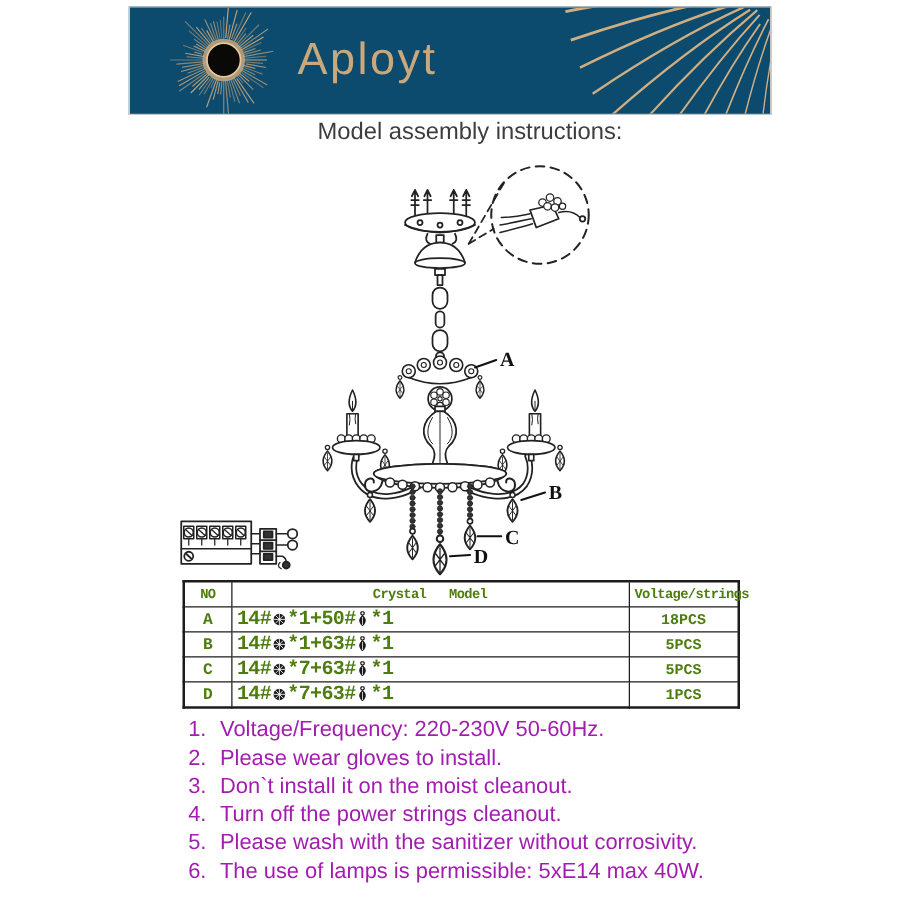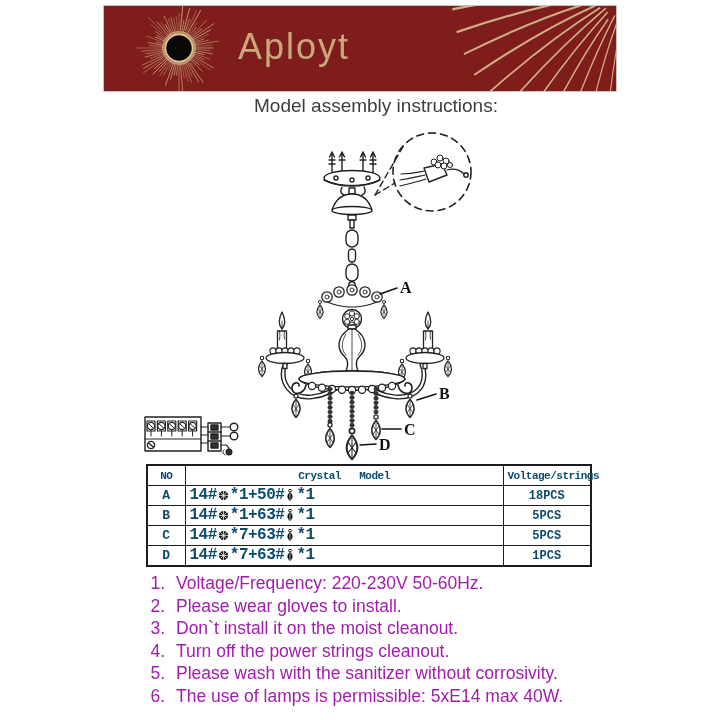--- a/index.html
+++ b/index.html
@@ -3,39 +3,39 @@
 <meta charset="utf-8">
 <style>
   html,body{margin:0;padding:0;}
   body{
     width:720px;height:720px;position:relative;background:#ffffff;
     font-family:"Liberation Sans", sans-serif;overflow:hidden;
   }
   
   .banner{
     position:absolute;left:103px;top:5px;width:512px;height:85px;
-    background:#7f1d1d;border:1px solid #c6c6c6;overflow:hidden;
+    background:#0c4a6e;border:1px solid #c6c6c6;overflow:hidden;
   }
   .banner svg{position:absolute;left:0;top:0;}
   .brand-name{
     position:absolute;left:134px;top:50%;transform:translateY(-54%);
     color:#c9a87c;font-size:36px;letter-spacing:2px;font-weight:400;
   }
   
   .title-block{position:absolute;left:16px;top:95px;width:720px;text-align:center;color:#3d3d3d;}
   .title-line1{font-size:19px;font-weight:500;}
   .title-line2{font-size:19px;font-weight:500;margin-top:2px;}
   
   .diagram-svg{position:absolute;left:120px;top:138px;overflow:visible;}
   .diagram-svg text{font-family:"Liberation Serif",serif;font-weight:bold;font-size:16px;fill:#111;}
   
   .crystal-table{
     position:absolute;left:146px;top:464px;width:403px;
     border-collapse:collapse;table-layout:fixed;
-    font-family:"Liberation Mono",monospace;color:#0c4a6e;
+    font-family:"Liberation Mono",monospace;color:#4d7c0f;
   }
   .crystal-table th,.crystal-table td{border:1.5px solid #1c1c1c;padding:0 4px;height:19px;}
   .crystal-table{border:2px solid #1c1c1c;}
   .col-no{width:38px;}
   .col-model{width:318px;}
   .col-qty{width:88px;}
   th{font-size:11px;font-weight:bold;white-space:pre;letter-spacing:-0.5px;}
   td.no-cell{text-align:center;font-weight:bold;font-size:13px;}
   td.model-cell{font-weight:bold;font-size:16px;letter-spacing:-0.5px;}
   td.qty-cell{text-align:center;font-weight:bold;font-size:12px;}

